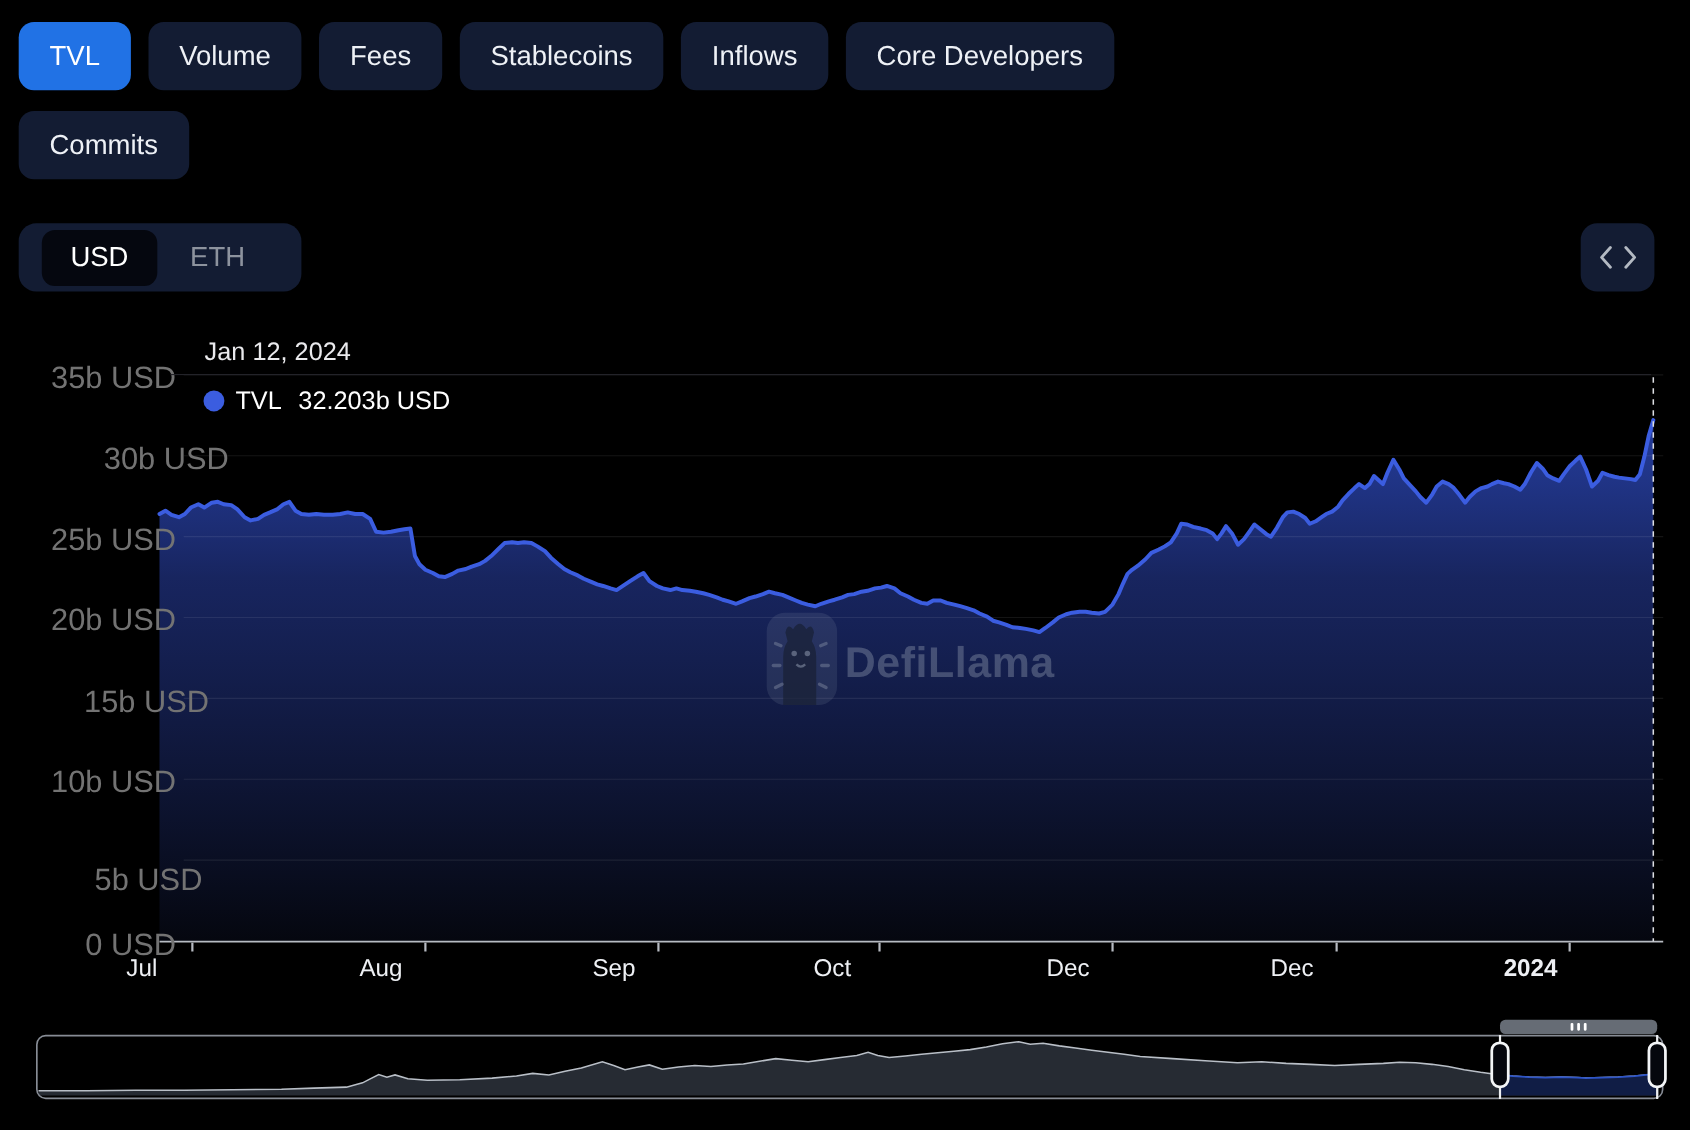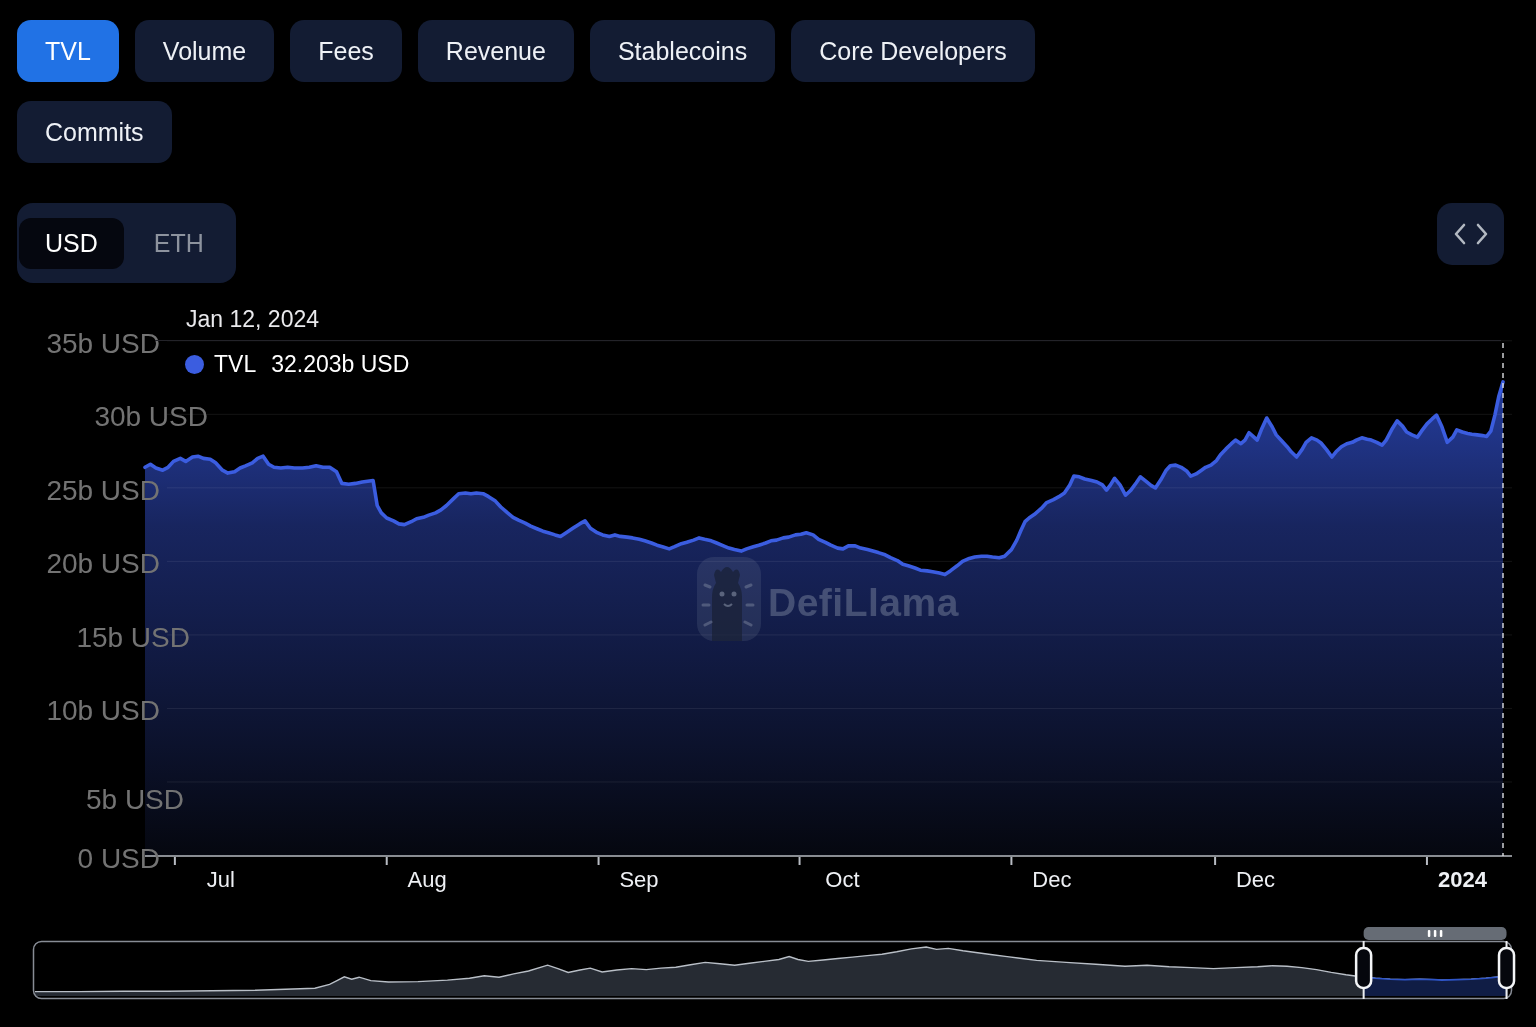--- a/index.html
+++ b/index.html
@@ -4,49 +4,49 @@
 <style>
   html,body{margin:0;padding:0;}
   body{width:1536px;height:1027px;background:#000;overflow:hidden;position:relative;
        font-family:"Liberation Sans",sans-serif;-webkit-font-smoothing:antialiased;}
   .tab-row{position:absolute;left:17px;display:flex;gap:16px;}
   #tab-row-1{top:20px;}
   #tab-row-2{top:101px;}
   .tab{border:none;cursor:pointer;background:#131c33;color:#eef1f6;font-family:inherit;
        font-size:25px;padding:15px 28px;border-radius:14px;line-height:32px;}
   .tab.active{background:#2172e5;color:#fff;}
-  #currency-toggle{position:absolute;left:17px;top:203px;height:80px;background:#131c33;
-       border-radius:16px;display:flex;align-items:center;padding:0 2px;box-sizing:border-box;}
+  #currency-toggle{position:absolute;left:17px;top:203px;height:62px;background:#131c33;
+       border-radius:16px;display:flex;align-items:center;padding:0 21px;box-sizing:border-box;}
   .cur-opt{border:none;background:transparent;color:#8d939e;font-family:inherit;font-size:25px;
        padding:11px 30px;border-radius:12px;cursor:pointer;}
   .cur-opt.selected{background:#05070f;color:#fff;padding:11px 26px;}
   #embed-button{position:absolute;right:32px;top:203px;width:67px;height:62px;background:#131c33;
        border:none;border-radius:15px;cursor:pointer;display:flex;align-items:center;justify-content:center;}
   #main-svg{position:absolute;left:0;top:0;z-index:1;}
   .ylabel{position:absolute;left:0;width:160px;text-align:right;font-size:28px;color:#737373;z-index:2;}
-  .xlabel{position:absolute;width:120px;text-align:right;font-size:22px;color:#eef0f4;top:867px;z-index:2;}
+  .xlabel{position:absolute;width:120px;text-align:left;font-size:22px;color:#eef0f4;top:867px;z-index:2;}
   .xlabel.bold{font-weight:bold;}
   #tooltip{position:absolute;left:0;top:0;z-index:3;}
   #tooltip-date{position:absolute;left:186px;top:306px;font-size:23px;color:#e9e9ec;white-space:nowrap;}
   #tooltip-underline{position:absolute;left:155px;top:340px;width:1346px;height:1px;background:#232329;}
   #tooltip-row{position:absolute;left:185px;top:351px;display:flex;align-items:center;font-size:23px;color:#fff;white-space:nowrap;}
   #tooltip-dot{width:19px;height:19px;border-radius:50%;background:#3b5de0;margin-right:10px;}
   #tooltip-value{margin-left:15px;}
   #watermark-text{position:absolute;left:768px;top:581px;font-size:39px;font-weight:bold;
        color:rgba(150,160,178,0.38);letter-spacing:0.5px;z-index:2;}
 </style>
 </head>
 <body>
 
 <div class="tab-row" id="tab-row-1">
     <button class="tab active">TVL</button>
     <button class="tab">Volume</button>
     <button class="tab">Fees</button>
-    <button class="tab">Revenue</button>
     <button class="tab">Stablecoins</button>
+    <button class="tab">Inflows</button>
     <button class="tab">Core Developers</button>
   </div>
 <div class="tab-row" id="tab-row-2">
     <button class="tab">Commits</button>
   </div>
 
 <div id="currency-toggle">
     <button class="cur-opt selected">USD</button>
     <button class="cur-opt">ETH</button>
   </div>

